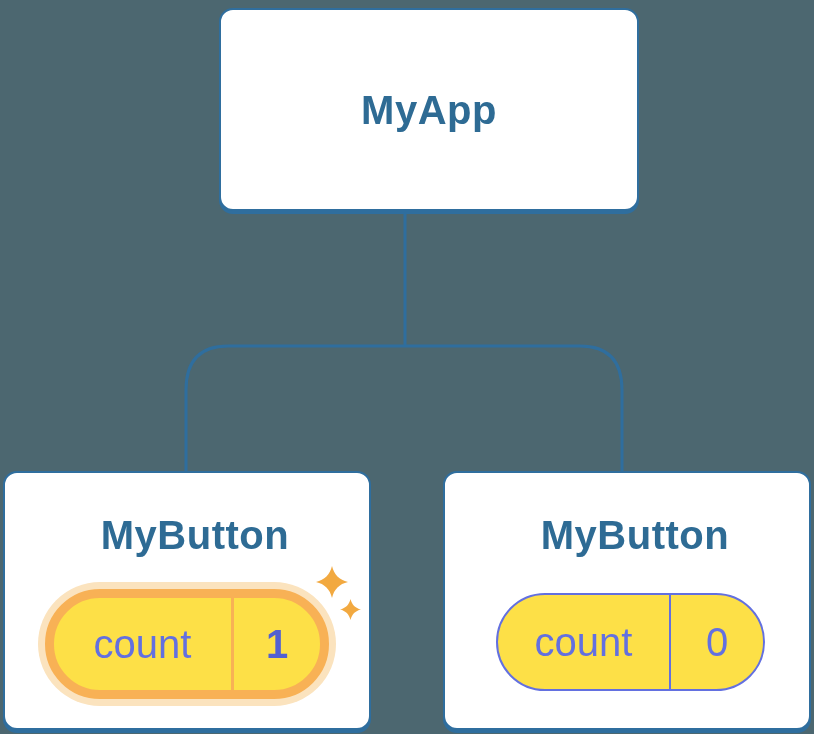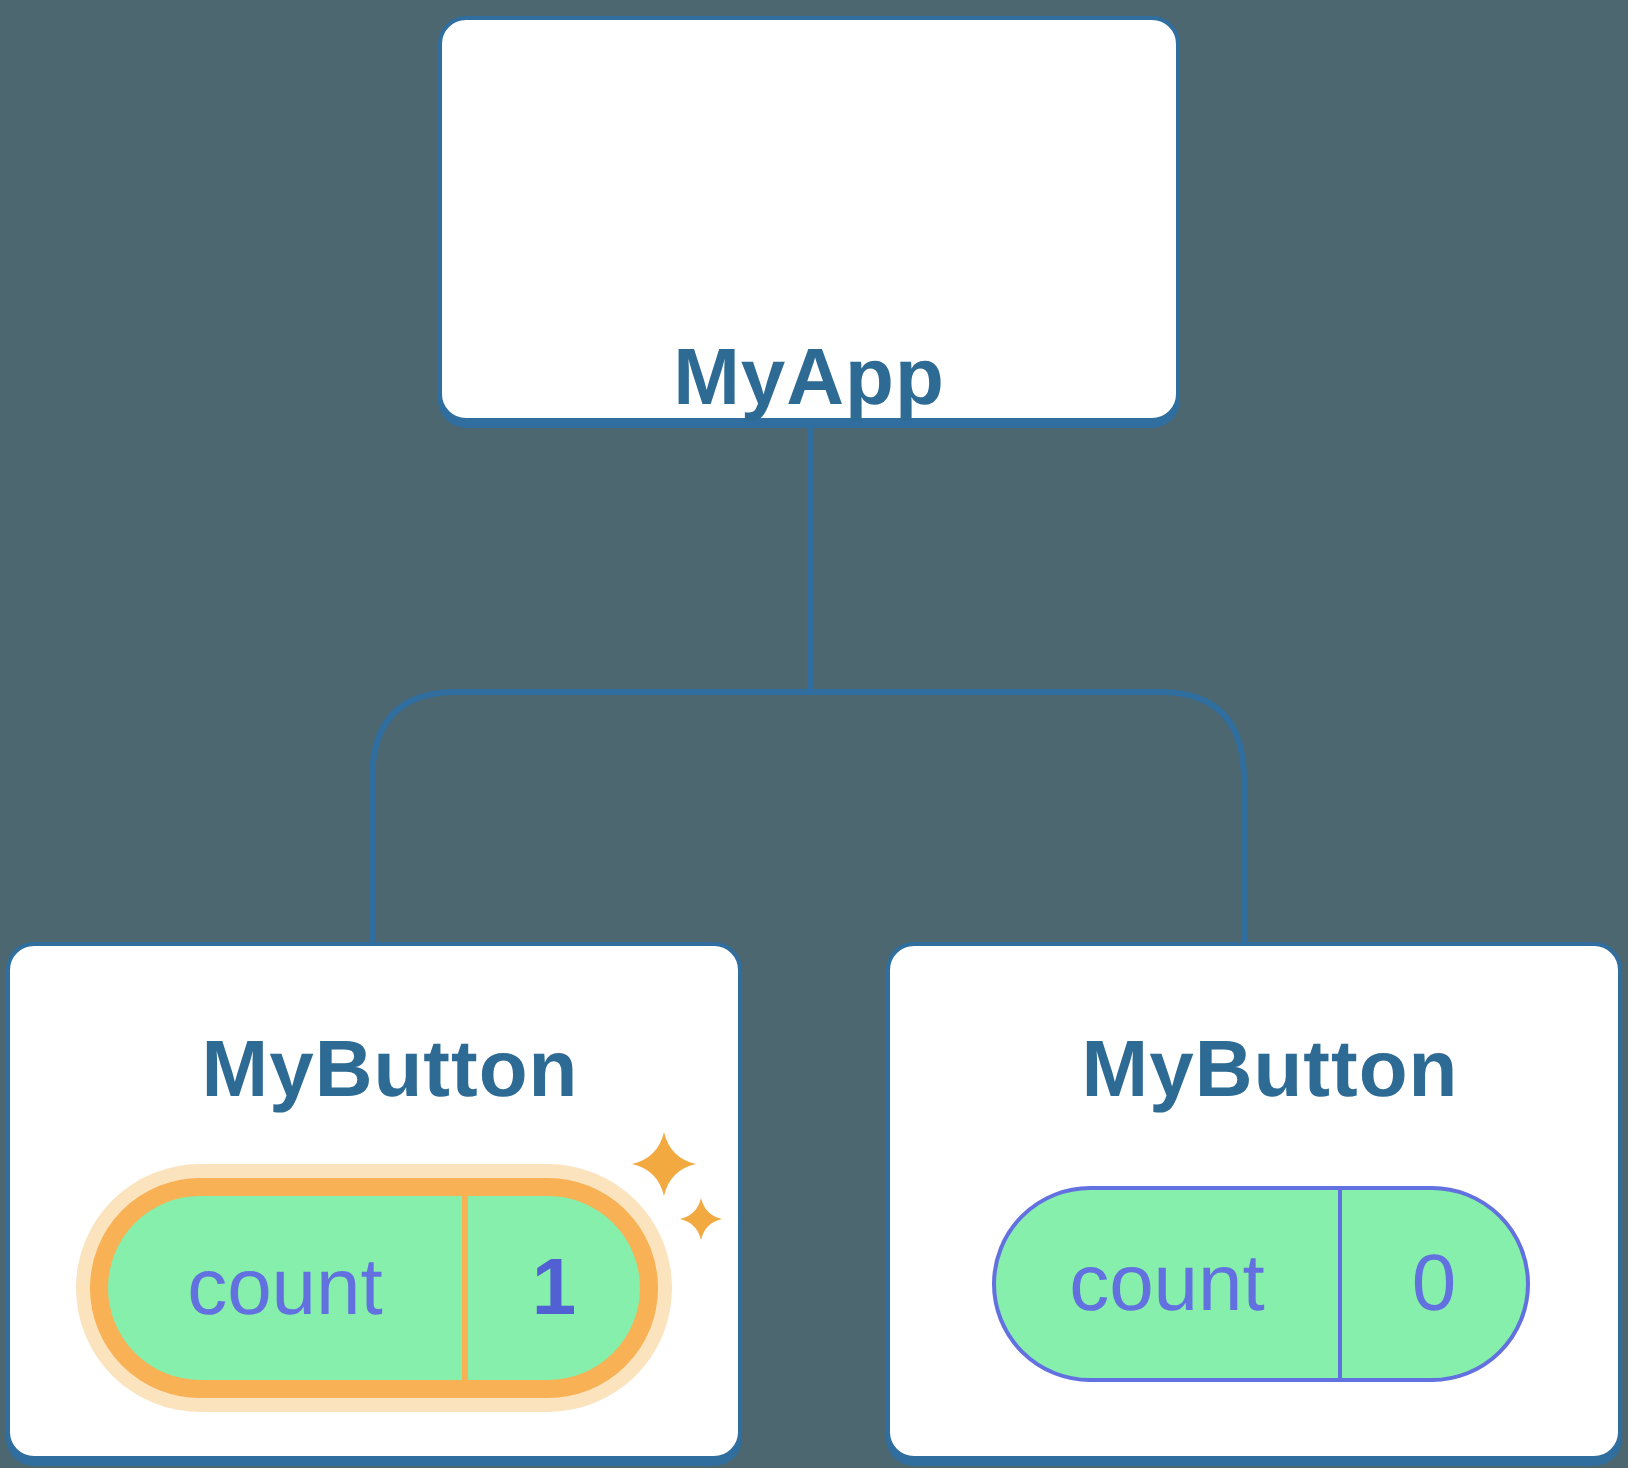--- a/index.html
+++ b/index.html
@@ -38,22 +38,22 @@
     position: absolute;
     box-sizing: border-box;
     background: #ffffff;
     border: 2px solid var(--card_border);
     border-radius: 14px;
     box-shadow: 0 3px 0 var(--card_border);
     z-index: 1;
   }
   .card-root {
     left: 219px; top: 8px;
-    width: 371px; height: 203px;
-    display: flex; align-items: flex-end; justify-content: center;
+    width: 420px; height: 203px;
+    display: flex; align-items: center; justify-content: center;
   }
   .node-label {
     font-size: 40px;
     font-weight: bold;
     color: var(--card_text);
     letter-spacing: 0.5px;
     line-height: 1;
   }
   .card-child {
     top: 471px;
@@ -62,21 +62,21 @@
   }
   .card-child .node-label { margin-top: 42px; }
   .card-child-left  { left: 3px; }
   .card-child-right { left: 443px; }
 
   .pill {
     position: absolute;
     box-sizing: border-box;
     display: flex;
     align-items: stretch;
-    background: #86efac;
+    background: #fde047;
     border-radius: 999px;
     overflow: hidden;
   }
   .pill-highlighted {
     left: 40px; top: 116px;
     width: 284px; height: 110px;
     border: 9px solid var(--highlight_orange);
     box-shadow: 0 0 0 7px var(--highlight_glow);
   }
   .pill-normal {

